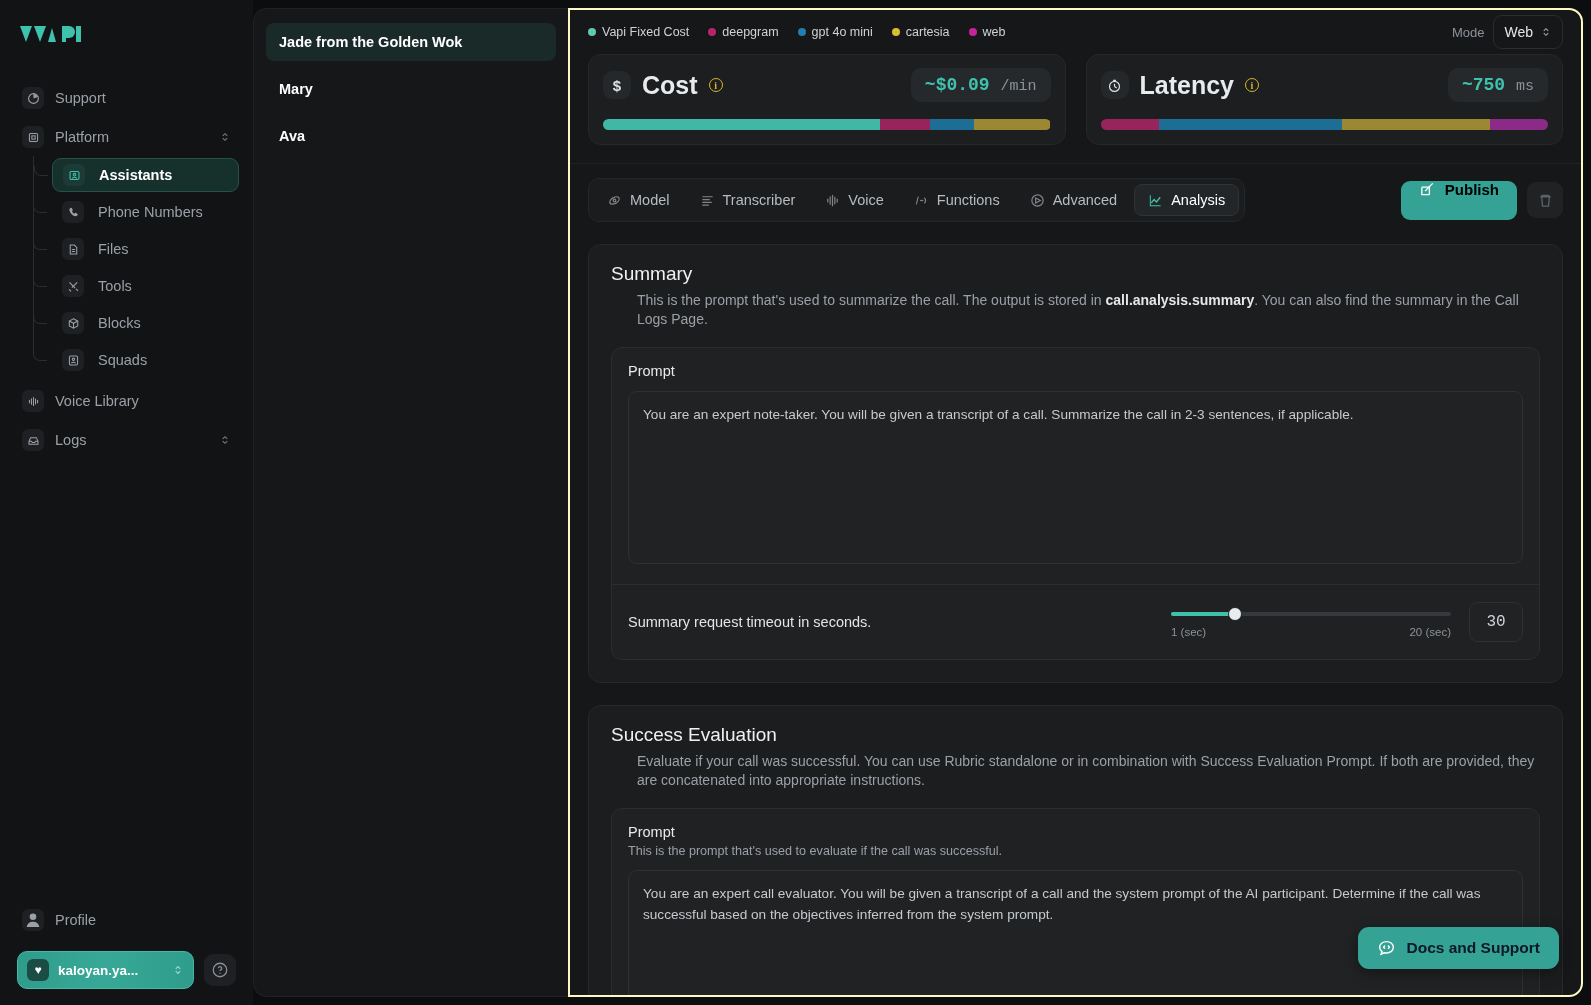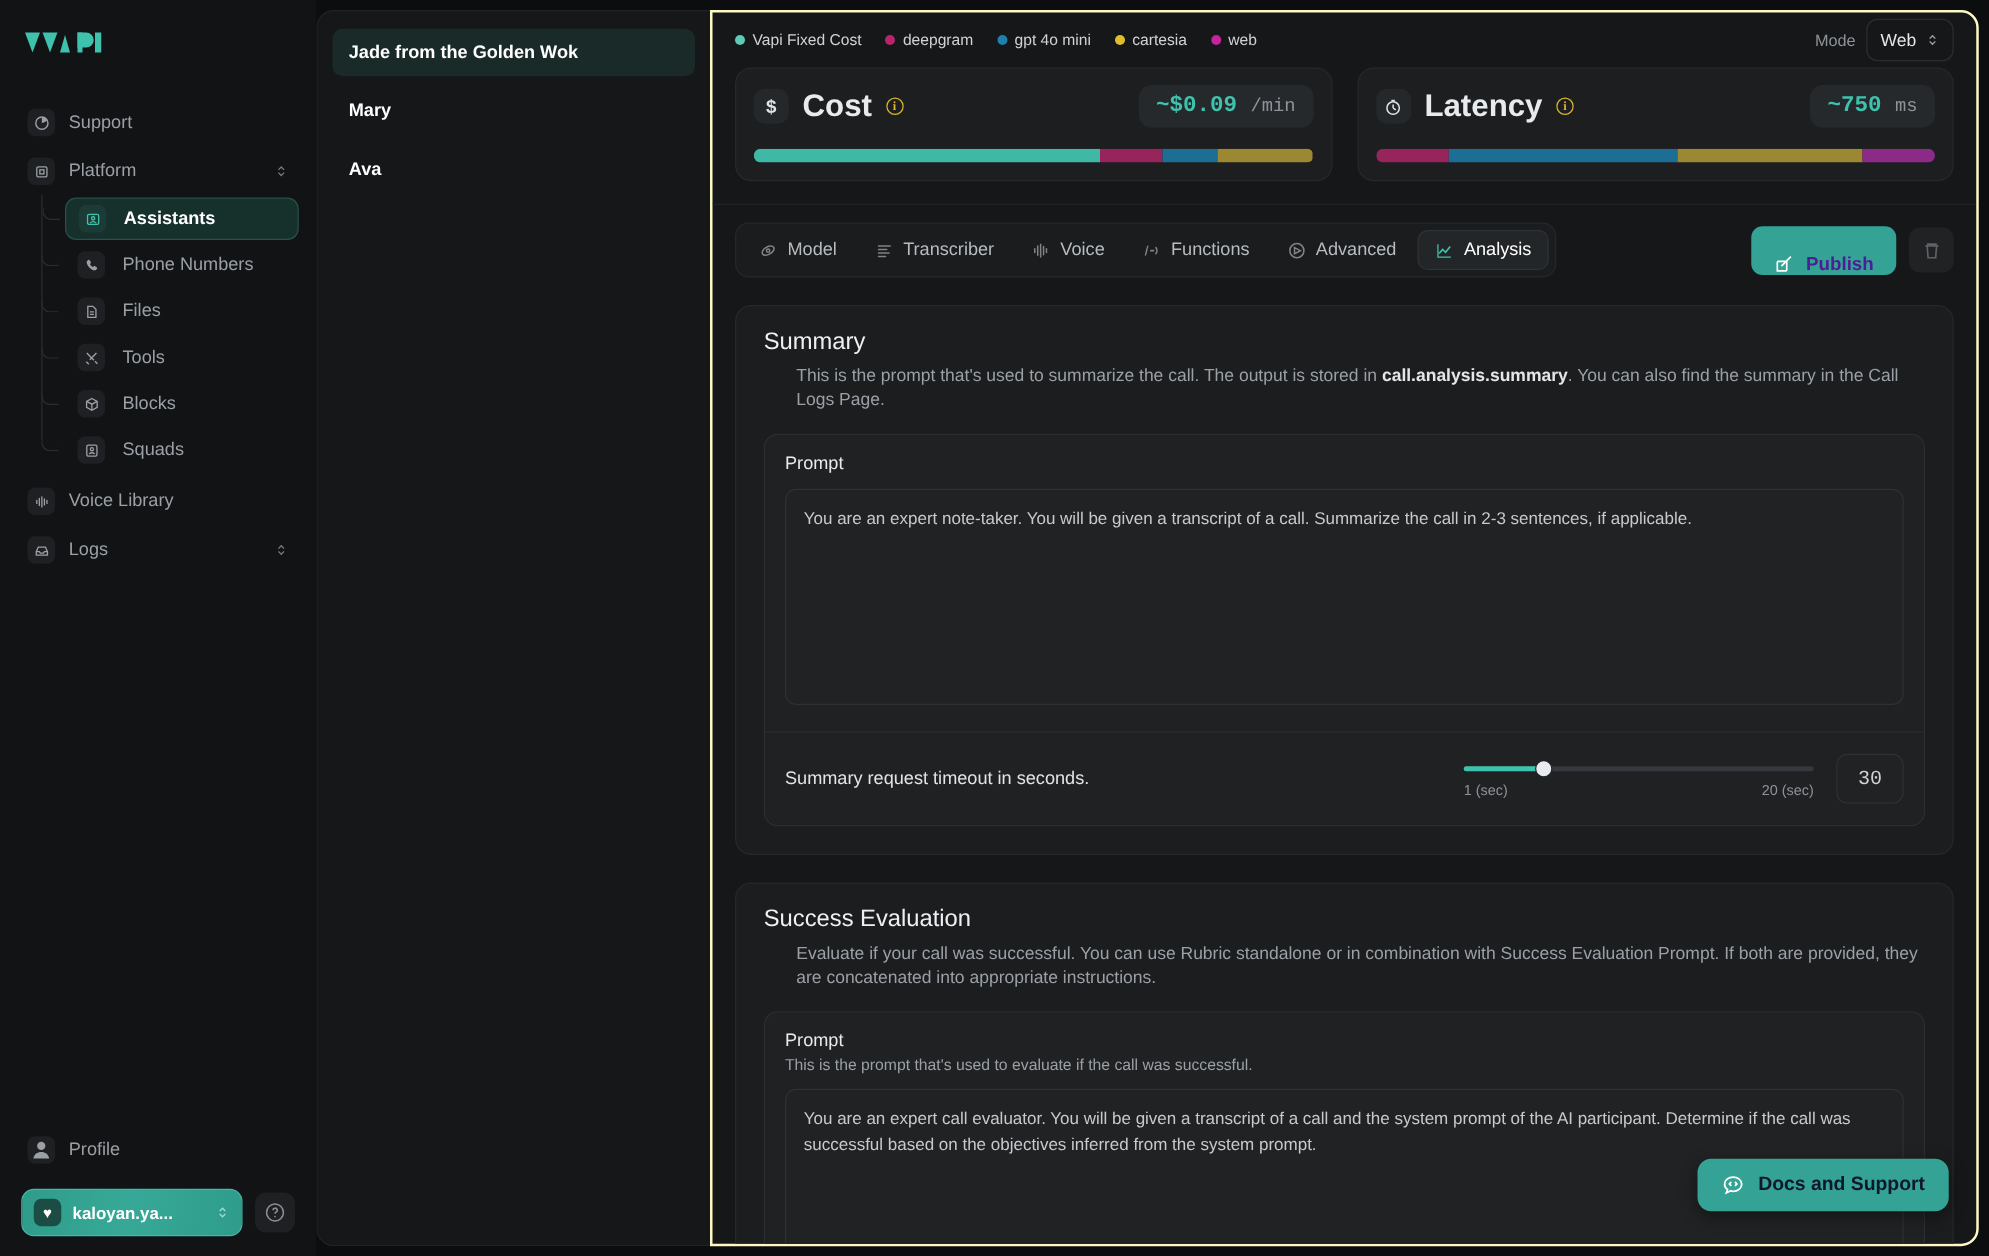--- a/index.html
+++ b/index.html
@@ -191,23 +191,23 @@
   .tab {
     display: flex; align-items: center; gap: 8px;
     height: 32px; padding: 0 13px; border-radius: 8px;
     color: #b7bcc0; font-size: 14.5px; cursor: pointer; white-space: nowrap;
   }
   .tab svg { width: 15px; height: 15px; opacity: .65; }
   .tab.active { background: #232628; color: #fff; border: 1px solid #2f3337; }
   .tab.active svg { opacity: 1; stroke: #3fc2ad; }
   .pubwrap { margin-left: auto; display: flex; align-items: center; gap: 10px; }
   .btn-publish {
-    background: #34a294; color: #4c1d95; font-weight: bold; font-size: 15px;
+    background: #34a294; color: #000000; font-weight: bold; font-size: 15px;
     border: none; border-radius: 9px; height: 39px; padding: 0 18px;
-    display: flex; align-items: flex-end; gap: 9px; cursor: pointer;
+    display: flex; align-items: flex-start; gap: 9px; cursor: pointer;
   }
   .btn-trash {
     width: 36px; height: 36px; border-radius: 9px; background: #202224;
     display: flex; align-items: center; justify-content: center; cursor: pointer;
   }
 
   .scroll { flex: 1; overflow: hidden; padding: 22px 18px 0 18px; }
   .section {
     background: #1b1d1f; border: 1px solid #26292c; border-radius: 13px;
     padding: 18px 22px 22px 22px; margin-bottom: 22px;

